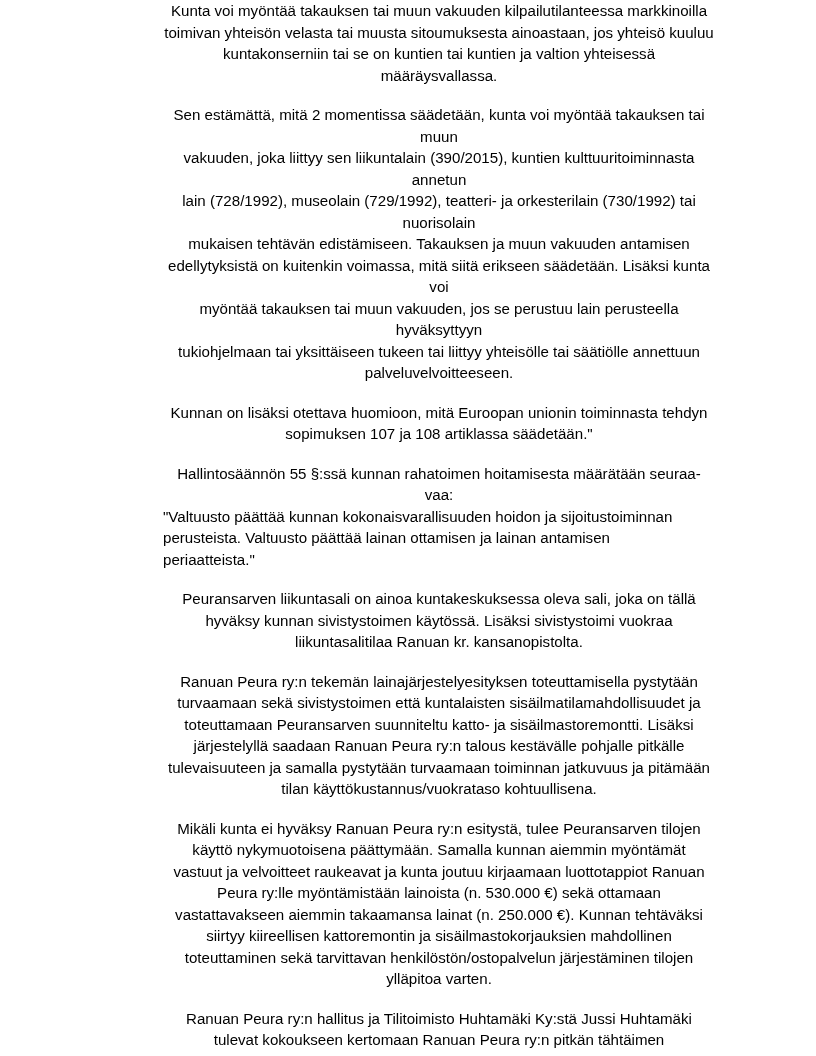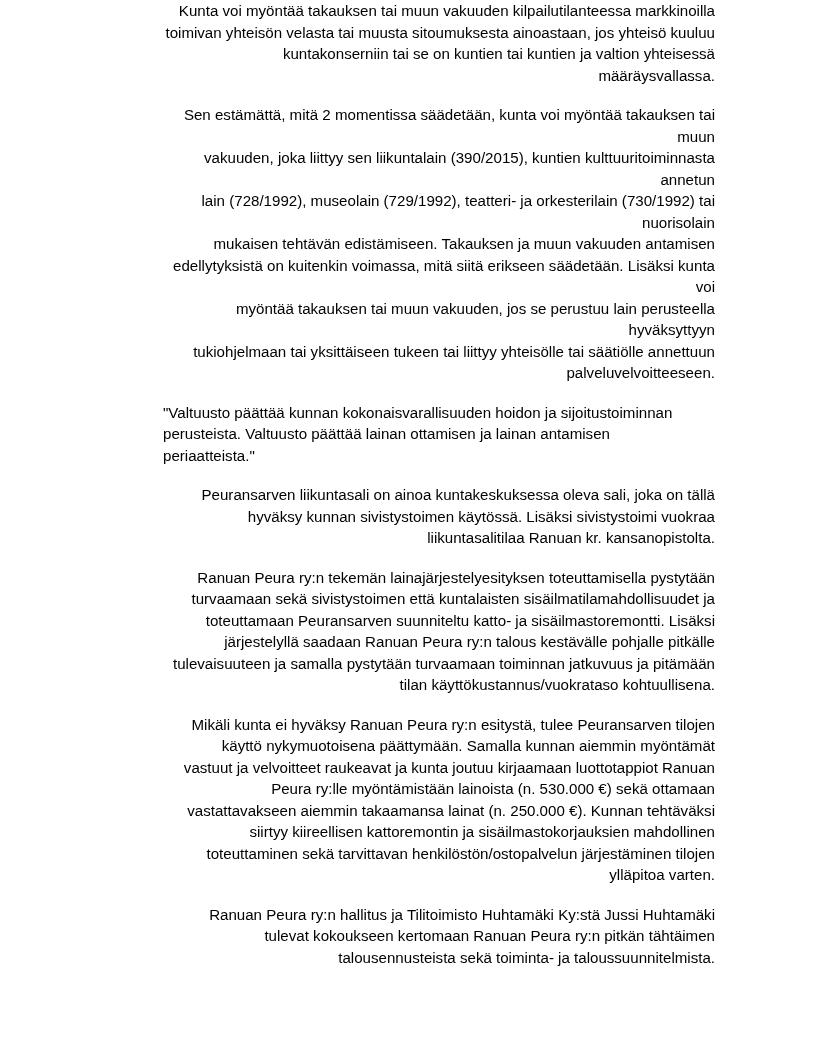--- a/index.html
+++ b/index.html
@@ -24,21 +24,21 @@
   .content {
     position: absolute;
     left: 163px;
     top: 0px;
     width: 552px;
   }
   p.para {
     margin: 0 0 18px 0;
     font-size: 15.1px;
     line-height: 21.5px;
-    text-align: right;
+    text-align: center;
     white-space: pre-wrap;
   }
   p.para.tight {
     margin-bottom: 0;
   }
   .quote {
     margin: 0 0 18px 0;
     font-size: 15.1px;
     line-height: 21.5px;
     white-space: pre-wrap;
@@ -54,21 +54,25 @@
 toimivan yhteisön velasta tai muusta sitoumuksesta ainoastaan, jos yhteisö kuuluu
 kuntakonserniin tai se on kuntien tai kuntien ja valtion yhteisessä määräysvallassa.</p>
     <p class="para">Sen estämättä, mitä 2 momentissa säädetään, kunta voi myöntää takauksen tai muun
 vakuuden, joka liittyy sen liikuntalain (390/2015), kuntien kulttuuritoiminnasta annetun
 lain (728/1992), museolain (729/1992), teatteri- ja orkesterilain (730/1992) tai nuorisolain
 mukaisen tehtävän edistämiseen. Takauksen ja muun vakuuden antamisen
 edellytyksistä on kuitenkin voimassa, mitä siitä erikseen säädetään. Lisäksi kunta voi
 myöntää takauksen tai muun vakuuden, jos se perustuu lain perusteella hyväksyttyyn
 tukiohjelmaan tai yksittäiseen tukeen tai liittyy yhteisölle tai säätiölle annettuun
 palveluvelvoitteeseen.</p>
+    <p class="para">Kunnan on lisäksi otettava huomioon, mitä Euroopan unionin toiminnasta tehdyn
+sopimuksen 107 ja 108 artiklassa säädetään."</p>
 
+    <p class="para tight">Hallintosäännön 55 §:ssä kunnan rahatoimen hoitamisesta määrätään seuraa-
+vaa:</p>
     <p class="quote">"Valtuusto päättää kunnan kokonaisvarallisuuden hoidon ja sijoitustoiminnan
 perusteista. Valtuusto päättää lainan ottamisen ja lainan antamisen
 periaatteista."</p>
 
     <p class="para">Peuransarven liikuntasali on ainoa kuntakeskuksessa oleva sali, joka on tällä
 hyväksy kunnan sivistystoimen käytössä. Lisäksi sivistystoimi vuokraa
 liikuntasalitilaa Ranuan kr. kansanopistolta.</p>
     <p class="para">Ranuan Peura ry:n tekemän lainajärjestelyesityksen toteuttamisella pystytään
 turvaamaan sekä sivistystoimen että kuntalaisten sisäilmatilamahdollisuudet ja
 toteuttamaan Peuransarven suunniteltu katto- ja sisäilmastoremontti. Lisäksi

